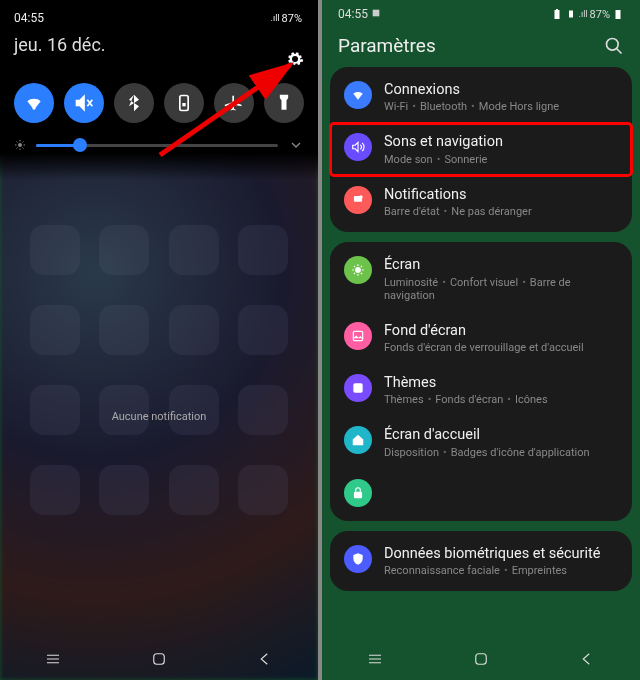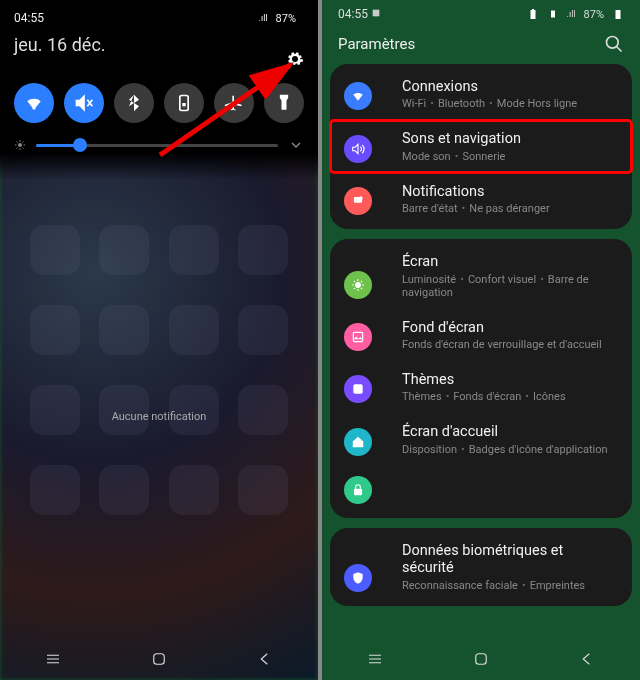--- a/index.html
+++ b/index.html
@@ -5,21 +5,21 @@
   * { box-sizing: border-box; margin: 0; padding: 0; }
   body { background: #888; width: 640px; height: 680px; font-family: -apple-system, Roboto, Arial, sans-serif; display: flex; gap: 4px; }
   .phone { width: 362px; height: 680px; background: #14532d; position: relative; overflow: hidden; }
 
   
   .left .dim-bg { position: absolute; inset: 0; background: radial-gradient(circle at 30% 40%, #2a3a4a 0%, #1a1a2e 40%, #2e1a1a 70%, #0a1a2a 100%); filter: blur(2px); }
   .left .apps { position:absolute; top:200px; left:0; right:0; bottom:50px; display:grid; grid-template-columns:repeat(4,1fr); grid-auto-rows:80px; padding:10px 20px; opacity:.25; }
   .left .apps div { width:50px; height:50px; border-radius:14px; background:rgba(120,120,150,.5); margin:auto; }
   .left .panel { position: absolute; top:0; left:0; right:0; height: 180px; background: linear-gradient(#000,#000 85%, transparent); color:#fff; padding: 8px 14px 0; }
   .status { display:flex; justify-content:space-between; font-size:12px; color:#eee; height:20px; align-items:center; }
-  .status .right { display:flex; align-items:center; gap:8px; font-size:11px; }
+  .status .right { display:flex; align-items:center; gap:2px; font-size:11px; }
   .date { font-size:18px; color:#ddd; margin-top:6px; }
   .gear-row { position:absolute; top:50px; right:14px; }
   .gear-row svg { width:18px; height:18px; fill:#fff; }
   .qs-row { display:flex; gap:10px; margin-top:28px; }
   .qs { width:40px; height:40px; border-radius:50%; display:flex; align-items:center; justify-content:center; }
   .qs.on { background:#2b7fff; }
   .qs.off { background:#3a3a3a; }
   .qs svg { width:20px; height:20px; fill:#fff; }
   .bright-row { display:flex; align-items:center; gap:10px; margin-top:14px; }
   .bright-track { flex:1; height:3px; background:#444; border-radius:2px; position:relative; }
@@ -31,25 +31,25 @@
   .arrow { position:absolute; top:60px; left:150px; width:160px; height:100px; pointer-events:none; }
 
   .navbar { position:absolute; bottom:0; left:0; right:0; height:42px; display:flex; justify-content:space-around; align-items:center; }
   .navbar svg { width:18px; height:18px; fill:none; stroke:#ddd; stroke-width:1.5; }
 
   
   .right-phone { color:#eee; }
   .right-phone .hdr { padding: 4px 16px 10px; }
   .right-phone .hdr .status { color:#ddd; }
   .right-phone .title-row { display:flex; justify-content:space-between; align-items:center; margin-top:10px; }
-  .right-phone .title-row h1 { font-size:15px; font-weight:400; }
+  .right-phone .title-row h1 { font-size:19px; font-weight:400; }
   .right-phone .title-row svg { width:20px; height:20px; fill:none; stroke:#ddd; stroke-width:2; }
   .groups { padding: 0 8px; }
   .group { background:#1b1b1b; border-radius:18px; margin-bottom:10px; padding:4px 0; }
-  .item { display:flex; align-items:flex-end; gap:30px; padding:10px 14px; position:relative; }
+  .item { display:flex; align-items:flex-start; gap:12px; padding:10px 14px; position:relative; }
   .item .ico { width:28px; height:28px; border-radius:50%; display:flex; align-items:center; justify-content:center; flex-shrink:0; }
   .item .ico svg { width:14px; height:14px; fill:#fff; }
   .item .txt .t { font-size:14.5px; color:#f0f0f0; line-height:1.2; }
   .item .txt .s { font-size:11px; color:#888; margin-top:2px; }
   .dot::before { content:"•"; margin:0 4px; color:#666; }
   .hl { outline: 3px solid #f00; outline-offset:-2px; border-radius:4px; }
 </style>
 </head>
 <body>
 

